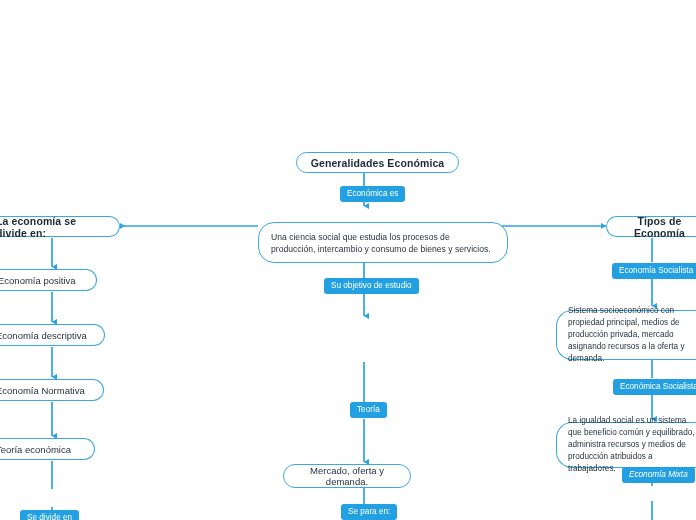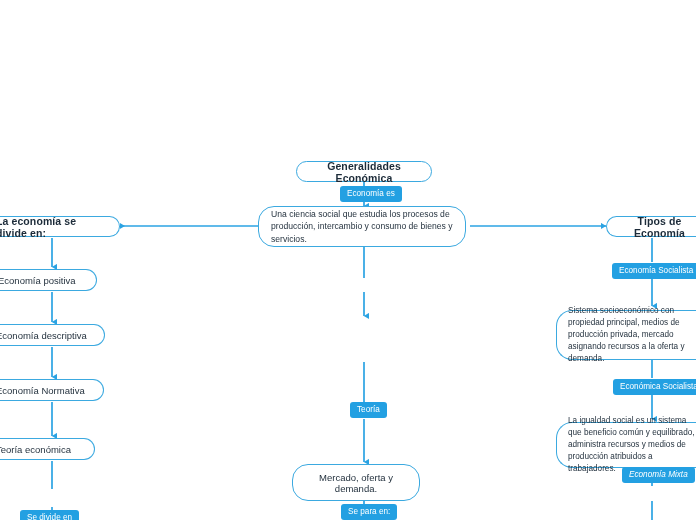--- a/index.html
+++ b/index.html
@@ -162,39 +162,42 @@
 
       <line x1="652" y1="238" x2="652" y2="262"></line>
       <line x1="652" y1="277" x2="652" y2="306" marker-end="url(#ah-down)"></line>
       <line x1="652" y1="360" x2="652" y2="378"></line>
       <line x1="652" y1="393" x2="652" y2="419" marker-end="url(#ah-down)"></line>
       <line x1="652" y1="468" x2="652" y2="486"></line>
       <line x1="652" y1="501" x2="652" y2="520"></line>
     </g>
   </svg>
 
-  <div class="node root" style="left:296px; top:152px; width:136px; height:21px;margin-top:9px;">
+  <div class="node root" style="left:296px; top:152px; width:163px; height:21px;">
     <span class="node-inner">Generalidades Económica</span>
   </div>
 
   <div class="edge-label" style="left:340px; top:186px;">
-    <span>Economía es</span>
-  </div>
-
-  <div class="node para center" style="left:258px; top:206px; width:208px; height:41px;">
+    <span>Económica es</span>
+  </div>
+
+  <div class="node para center" style="left:258px; top:222px; width:250px; height:41px;align-items:flex-end;">
     <span class="node-inner">Una ciencia social que estudia los procesos de producción, intercambio y consumo de bienes y servicios.</span>
   </div>
 
+  <div class="edge-label" style="left:324px; top:278px;">
+    <span>Su objetivo de estudio</span>
+  </div>
 
 
   <div class="edge-label" style="left:350px; top:402px;">
     <span>Teoría</span>
   </div>
 
-  <div class="node leaf" style="left:292px; top:464px; width:128px; height:37px;">
+  <div class="node leaf" style="left:283px; top:464px; width:128px; height:24px;">
     <span class="node-inner">Mercado, oferta y demanda.</span>
   </div>
 
   <div class="edge-label" style="left:341px; top:504px;">
     <span>Se para en:</span>
   </div>
 
   <div class="node branch clip-left" style="left:-8px; top:216px; width:128px; height:21px;">
     <span class="node-inner">La economía se divide en:</span>
   </div>

